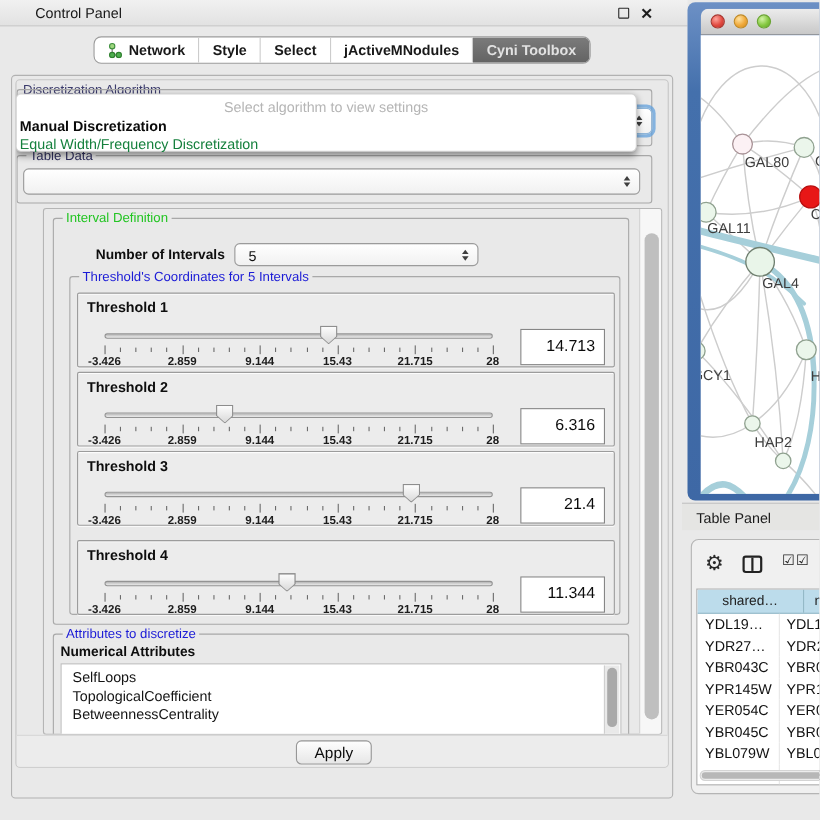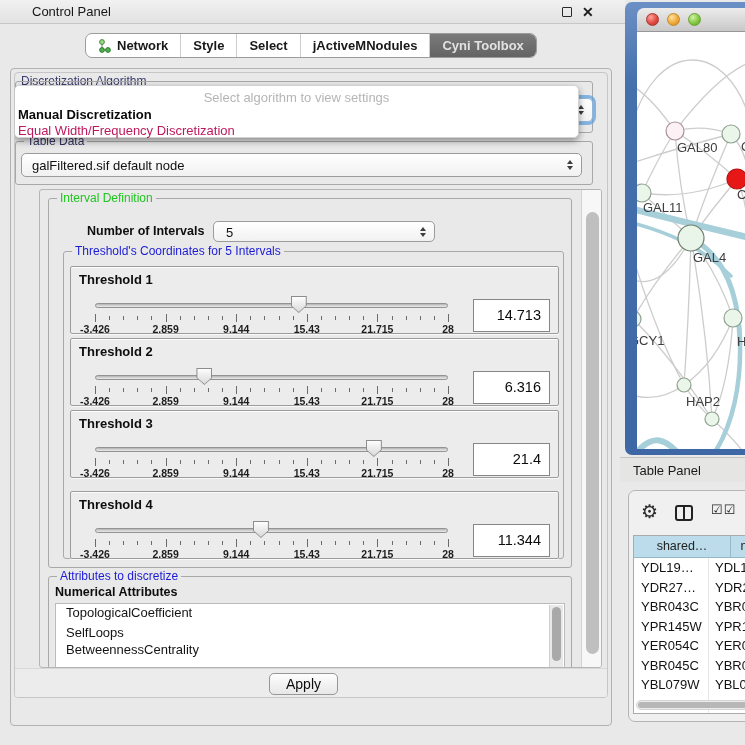--- a/index.html
+++ b/index.html
@@ -37,21 +37,21 @@
   .algo-group { left:0; top:8px; width:578px; height:52px; z-index:1; }
   .algo-combo { position:absolute; left:6px; top:25px; width:572px; height:24px; z-index:2;
     background:linear-gradient(#ffffff,#f2f2f2); border:1px solid #8fb6da; border-radius:5px;
     box-shadow:0 0 0 3px rgba(98,160,220,.75); }
   .popup { position:absolute; left:-1px; top:12px; width:565px; height:53px; z-index:10;
     background:#fff; border:1px solid #d2d2d2; border-radius:5px;
     box-shadow:0 3px 7px rgba(0,0,0,.4); }
   .popup .prompt { position:absolute; left:0; right:0; top:4px; text-align:center;
     font-size:13px; color:#b5b5b5; }
   .popup .opt1 { position:absolute; left:3px; top:21px; font-size:13px; font-weight:bold; color:#0a0a0a; }
-  .popup .opt2 { position:absolute; left:3px; top:37px; font-size:13px; color:#be185d; }
+  .popup .opt2 { position:absolute; left:3px; top:37px; font-size:13px; color:#15803d; }
 
   .td-group { left:0; top:68px; width:578px; height:44px; }
   .combo { position:absolute; background:linear-gradient(#ffffff,#f1f1f1); border:1px solid #9b9b9b;
     border-radius:5px; font-size:13px; color:#101010; }
   .combo .ctext { position:absolute; left:10px; top:0; line-height:22px; white-space:nowrap; }
   .arrows { position:absolute; right:8px; top:50%; transform:translateY(-50%);
     display:flex; flex-direction:column; gap:2px; }
   .arrows i { width:0; height:0; border-left:3.5px solid transparent; border-right:3.5px solid transparent; }
   .arrows .up { border-bottom:4.5px solid #3e3e3e; }
   .arrows .dn { border-top:4.5px solid #3e3e3e; }
@@ -203,21 +203,20 @@
       <div class="popup">
         <div class="prompt">Select algorithm to view settings</div>
         <div class="opt1">Manual Discretization</div>
         <div class="opt2">Equal Width/Frequency Discretization</div>
       </div>
 
       <div class="group td-group">
         <span class="gtitle navy-t">Table Data</span>
       </div>
       <div class="combo td-combo">
-        <span class="ctext">galFiltered.sif default node</span>
         <span class="arrows">
             <i class="up"></i>
             <i class="dn"></i>
           </span>
       </div>
 
       <div class="panel2">
 
         <div class="group ivl-group">
           <span class="gtitle green-t">Interval Definition</span>
@@ -424,22 +423,22 @@
               </div>
               <div class="tvalue">11.344</div>
             </div>
           </div>
         </div>
 
         <div class="group attr-group">
           <span class="gtitle blue-t">Attributes to discretize</span>
           <span class="attr-label">Numerical Attributes</span>
           <div class="attr-list">
+            <div class="attr-item first">SelfLoops</div>
             <div class="attr-item">TopologicalCoefficient</div>
-            <div class="attr-item first">SelfLoops</div>
             <div class="attr-item">BetweennessCentrality</div>
             <div class="al-scroll">
                 <div class="al-thumb"></div>
               </div>
           </div>
         </div>
 
         <div class="p2-scroll">
           <div class="p2-thumb"></div>
         </div>

